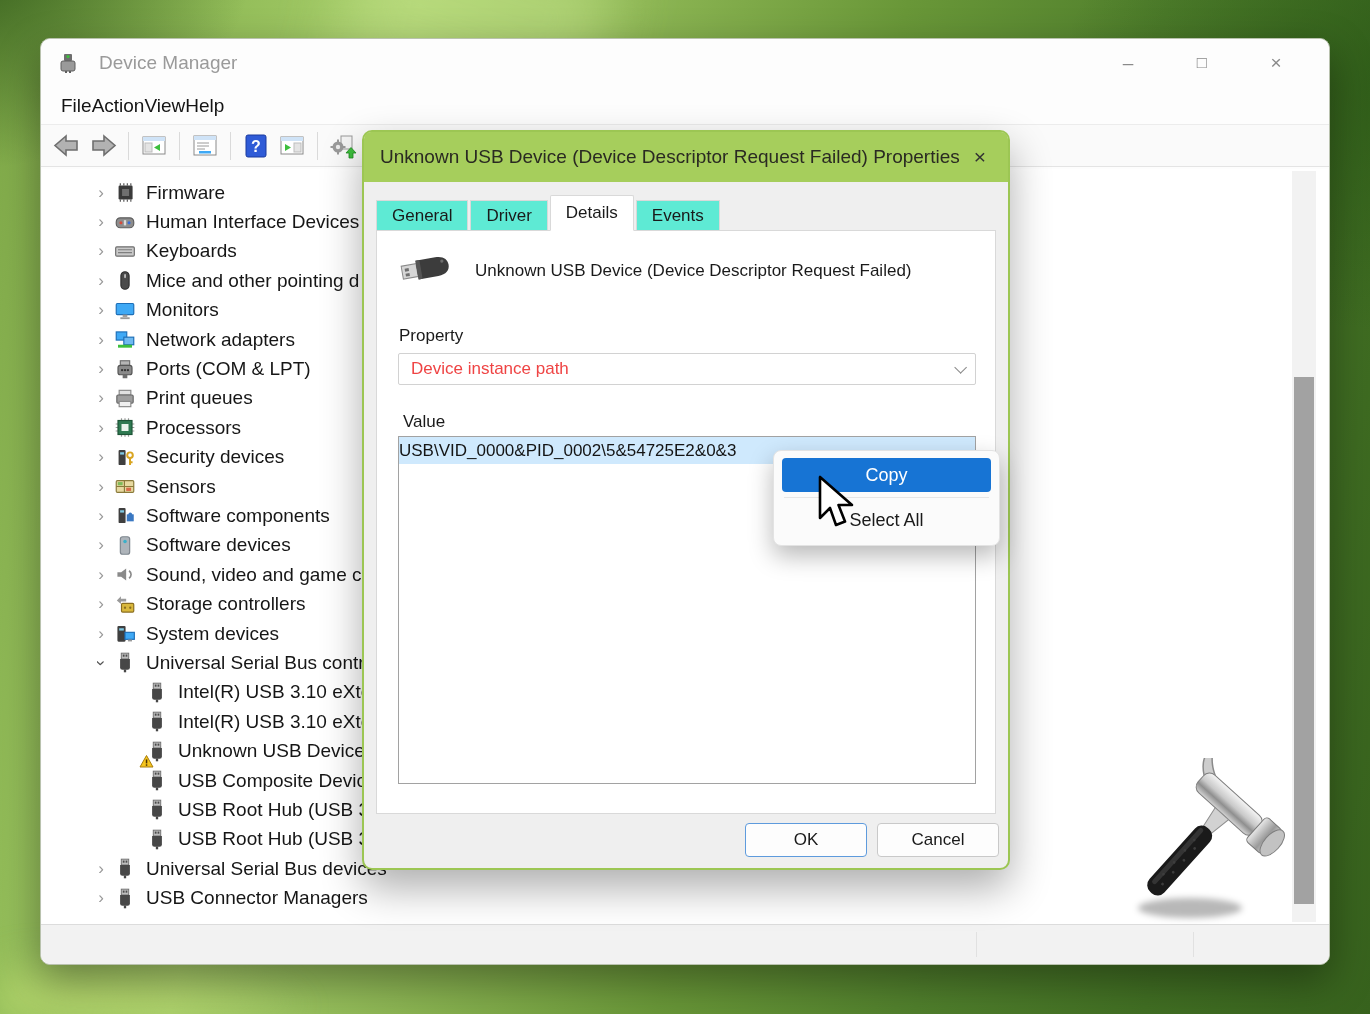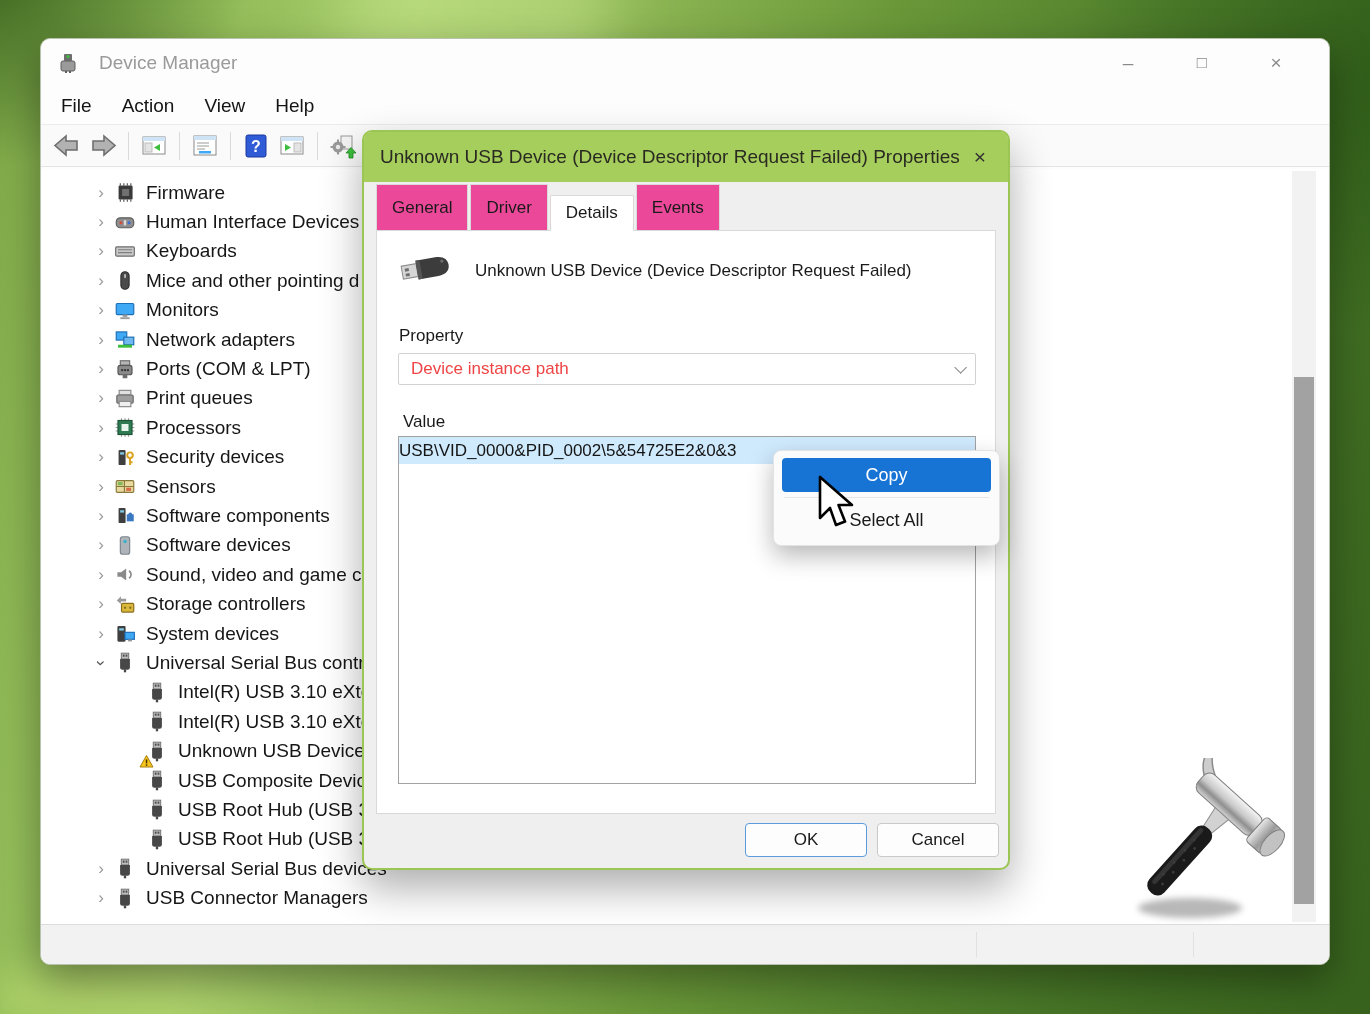--- a/index.html
+++ b/index.html
@@ -28,21 +28,21 @@
   #win { position:absolute; left:40px; top:38px; width:1290px; height:927px; z-index:1;
     background:#fdfdfd; border-radius:10px; border:1px solid #b9c2ae;
     box-shadow:0 16px 42px rgba(0,0,0,.38); }
   .titlebar { height:48px; display:flex; align-items:center; padding:0 16px;
     border-radius:10px 10px 0 0; background:#fdfdfd; }
   .apptitle { color:#9a9a9a; font-size:19px; margin-left:10px; flex:1; }
   .winctl { display:flex; }
   .wbtn { width:74px; height:42px; display:flex; align-items:center; justify-content:center;
     color:#8a8a8a; font-size:19px; }
   .wbtn.max { font-size:17px; }
-  .menubar { height:38px; display:flex; align-items:center; gap:30px; padding:0 20px;
+  .menubar { height:38px; display:flex; align-items:center; padding:0 20px;
     font-size:19px; color:#141414; border-bottom:1px solid #ececec; background:#fdfdfd; }
   .toolbar { height:42px; display:flex; align-items:center; padding:0 8px;
     border-bottom:1px solid #e4e4e4; background:#fafafa; }
   .tbtn { width:36px; height:34px; display:flex; align-items:center; justify-content:center; }
   .tsep { width:1px; height:28px; background:#dadada; margin:0 7px; }
 
   .content { position:absolute; left:1px; right:1px; top:130px; bottom:40px;
     background:#fff; overflow:hidden; }
   .tree { padding-top:9px; font-size:19px; color:#161616; }
   .trow { height:29.4px; display:flex; align-items:center; white-space:nowrap; }
@@ -68,22 +68,22 @@
   
   #dlg { position:absolute; left:362px; top:130px; width:648px; height:740px; z-index:10;
     background:#efefef; border:2px solid var(--green-border,#9cc653); border-radius:10px;
     box-shadow:0 18px 42px rgba(0,0,0,.32); }
   .dtitle { height:50px; background:var(--green,#a6ce5c); border-radius:7px 7px 0 0;
     display:flex; align-items:center; padding:0 16px; font-size:19px; color:#2a2a22; }
   .dtitle .label { flex:1; }
   .dclose { font-size:21px; color:#323232; padding:0 6px; }
   .tabs { display:flex; align-items:flex-end; padding:0 12px; margin-top:13px; height:35px;
     position:relative; z-index:3; }
-  .tab { padding:0 15px; height:46px; display:flex; align-items:center; font-size:17px;
-    background:#ec4899; border:1px solid #d9d9d9; border-bottom:none; margin-right:2px;
+  .tab { padding:0 15px; height:30px; display:flex; align-items:center; font-size:17px;
+    background:#5eead4; border:1px solid #d9d9d9; border-bottom:none; margin-right:2px;
     color:#1a1a1a; }
   .tab.active { height:36px; background:#fff; margin-bottom:-1px; border-bottom:1px solid #fff;
     border-radius:2px 2px 0 0; }
   .panel { position:absolute; left:12px; top:98px; width:620px; height:584px; background:#fff;
     border:1px solid #d9d9d9; z-index:2; }
   .devhdr { position:absolute; left:22px; top:20px; display:flex; align-items:center; gap:22px; }
   .devhdr .name { font-size:17px; color:#1a1a1a; }
   .flabel { position:absolute; font-size:17px; color:#1a1a1a; }
   .select { position:absolute; left:21px; top:122px; width:578px; height:32px; background:#fff;
     border:1px solid #d2d2d2; border-radius:2px; display:flex; align-items:center;

